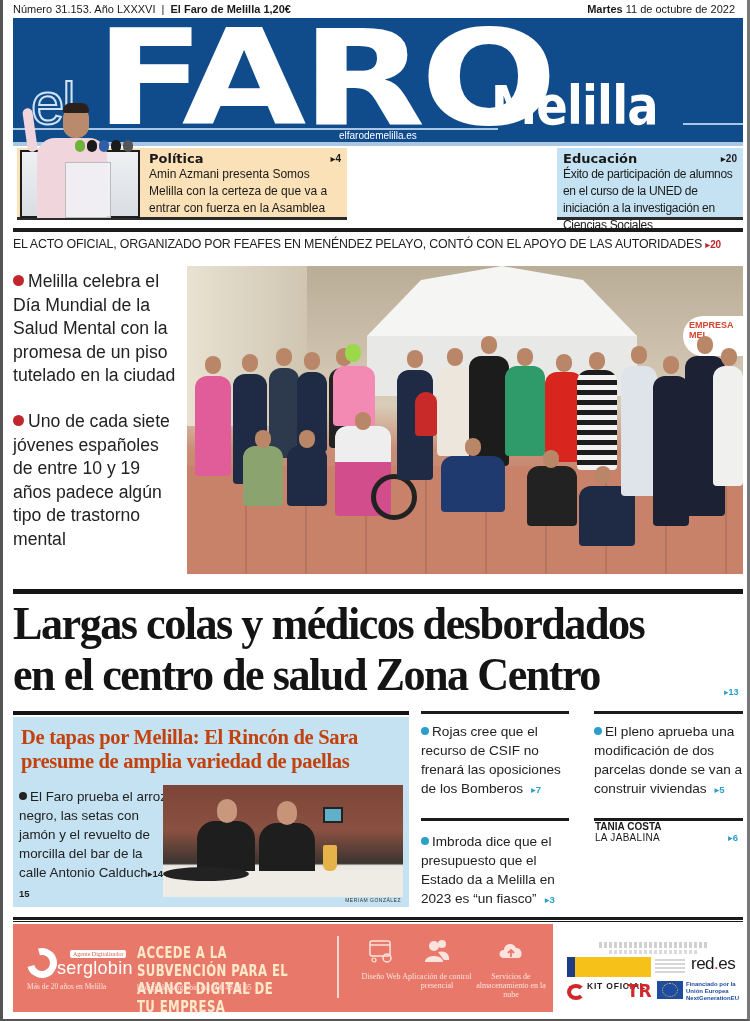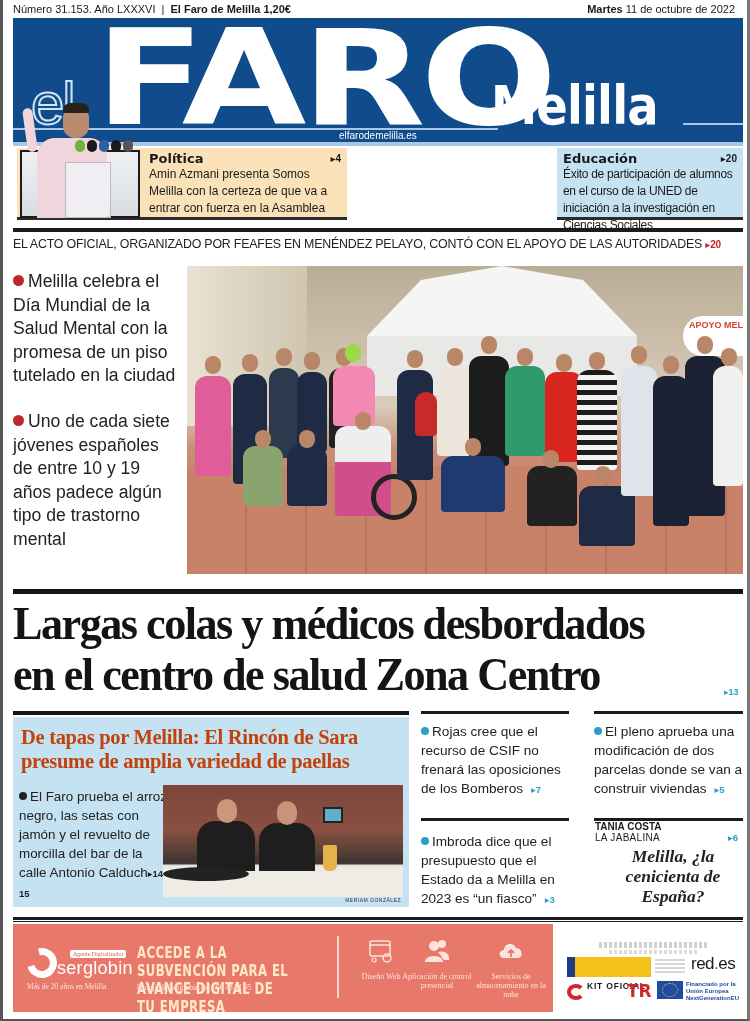--- a/index.html
+++ b/index.html
@@ -198,21 +198,21 @@
     <div class="bullet">
       <span class="dot"></span><span>Uno de cada siete jóvenes españoles de entre 10 y 19 años padece algún tipo de trastorno mental</span>
     </div>
   </div>
 
   <div class="photo">
     <div class="bldg"></div>
     <div class="tent"></div>
     <div class="tent-body"></div>
     <div class="banner">
-        <span>APOYO MEL</span>
+        <span>EMPRESA MEL</span>
       </div>
     <div class="ground"></div>
     <div class="crowd">
       <div class="p" style="left:8px;top:50px;width:36px;height:100px;background:#e05d9a"></div>
         <div class="h" style="left:18px;top:30px"></div>
       <div class="p" style="left:46px;top:48px;width:34px;height:110px;background:#1f2a44"></div>
         <div class="h" style="left:55px;top:28px"></div>
       <div class="p" style="left:82px;top:42px;width:30px;height:90px;background:#2d3a4e"></div>
         <div class="h" style="left:89px;top:22px"></div>
       <div class="p" style="left:110px;top:46px;width:30px;height:80px;background:#1f2a44"></div>
@@ -296,21 +296,20 @@
 
   <div class="sn-rule" style="left:418px;top:818px;width:148px;"></div>
   <div class="sn" style="left:418px;top:832px;width:152px;">
     <span class="dot"></span><span>Imbroda dice que el presupuesto que el Estado da a Melilla en 2023 es “un fiasco”</span><span class="pg">▸3</span>
   </div>
 
   <div class="sn-rule" style="left:591px;top:818px;width:149px;"></div>
   <div class="opinion-author">TANIA COSTA</div>
   <div class="opinion-column">LA JABALINA</div>
   <div class="opinion-pg">▸6</div>
-  <div class="opinion-title">Melilla, ¿la cenicienta de España?</div>
 
   <div class="sep-ad"></div>
   <div class="sep-ad2"></div>
   <div class="ad">
     <div class="logo-ring"></div>
     <div class="logo-badge">Agente Digitalizador</div>
     <div class="logo-name">serglobin</div>
     <div class="logo-tag">Más de 20 años en Melilla</div>
     <div class="claim">ACCEDE A LA SUBVENCIÓN PARA EL AVANCE DIGITAL DE TU EMPRESA</div>
     <div class="contact">kitdigital@serglobin.es | 696 48 81 95</div>

